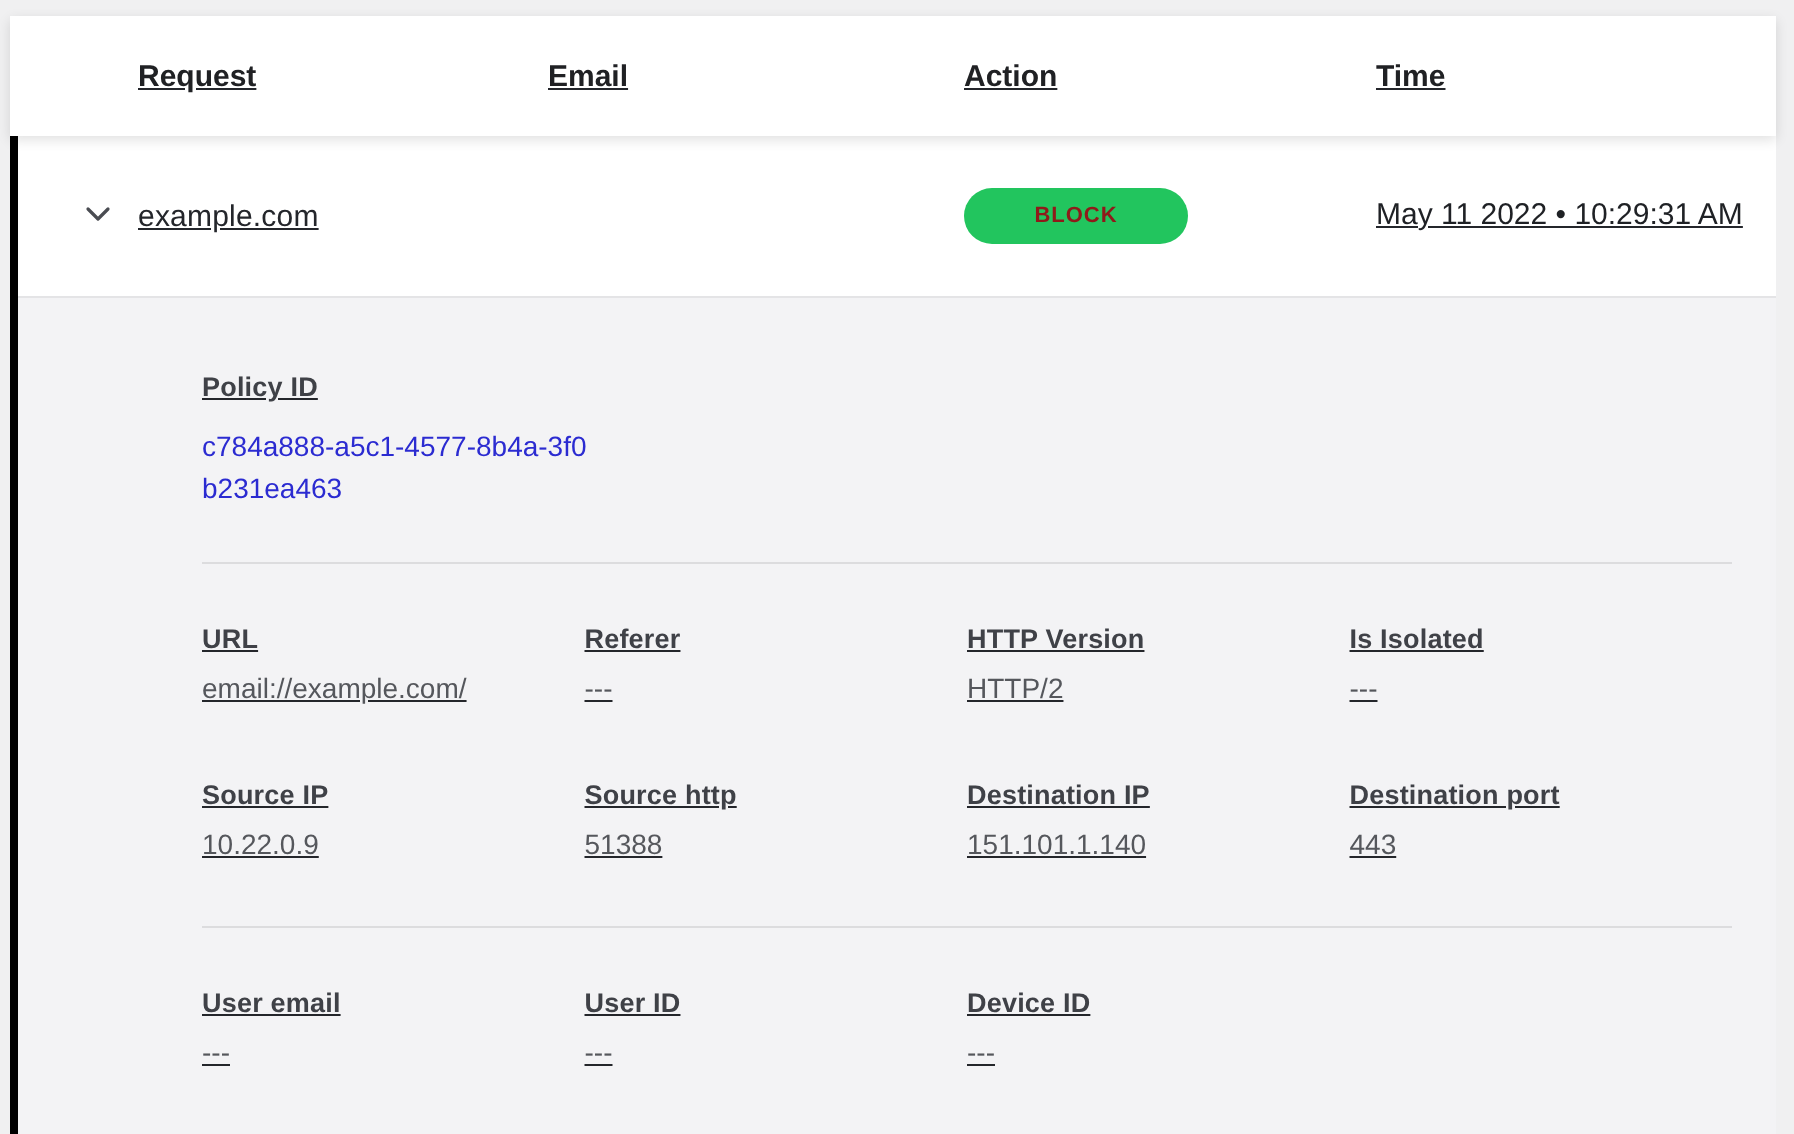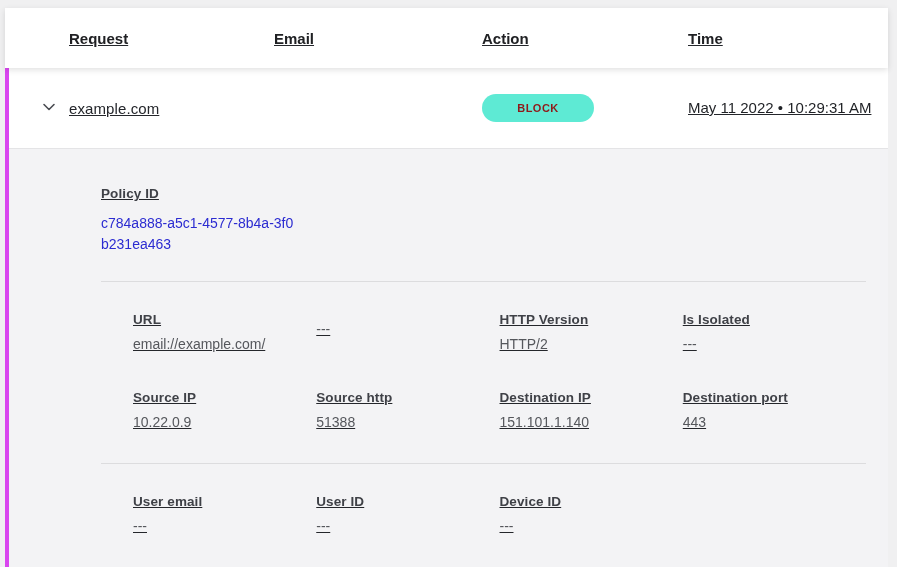--- a/index.html
+++ b/index.html
@@ -25,38 +25,38 @@
     align-items: center;
     font-size: 15px;
     font-weight: 700;
     color: #202124;
     box-shadow: 0 2px 6px rgba(0,0,0,0.12);
   }
   
   .row-group {
     position: relative;
     z-index: 1;
-    border-left: 4px solid #d946ef;
+    border-left: 4px solid #000000;
   }
   .summary-row {
     background: #ffffff;
     height: 81px;
     display: grid;
     grid-template-columns: 60px 205px 208px 206px 1fr;
     align-items: center;
     font-size: 15px;
     border-bottom: 1px solid #e4e4e6;
     cursor: pointer;
   }
   .chevron-cell { padding-left: 32px; display: flex; align-items: center; }
   .chevron-btn { background: none; border: none; padding: 0; cursor: pointer; display: flex; }
   .request-cell { color: #24262b; letter-spacing: 0.1px; }
   .badge {
     display: inline-block;
-    background: #5eead4;
+    background: #22c55e;
     color: #8f1a1a;
     font-size: 11px;
     font-weight: 700;
     letter-spacing: 0.5px;
     padding: 8px 0;
     width: 112px;
     text-align: center;
     border-radius: 15px;
   }
   .time-cell {
@@ -94,21 +94,20 @@
   }
   .divider {
     border: none;
     border-top: 1px solid #dcdcde;
     margin: 26px 0 30px 0;
   }
   .divider-2 { margin: 33px 0 30px 0; }
   .fields-grid {
     display: grid;
     grid-template-columns: repeat(4, 1fr);
-    margin-left: 32px;
   }
   .fields-grid + .fields-grid { margin-top: 38px; }
 </style>
 </head>
 <body>
 
 <div class="table-container">
 
   <div class="table-header">
     <div></div>
@@ -146,20 +145,21 @@
       </div>
 
       <hr class="divider">
 
       <div class="fields-grid">
         <div>
           <div class="field-label">URL</div>
           <div class="field-value">email://example.com/</div>
         </div>
         <div>
+          <div class="field-label">Referer</div>
           <div class="field-value">---</div>
         </div>
         <div>
           <div class="field-label">HTTP Version</div>
           <div class="field-value">HTTP/2</div>
         </div>
         <div>
           <div class="field-label">Is Isolated</div>
           <div class="field-value">---</div>
         </div>

